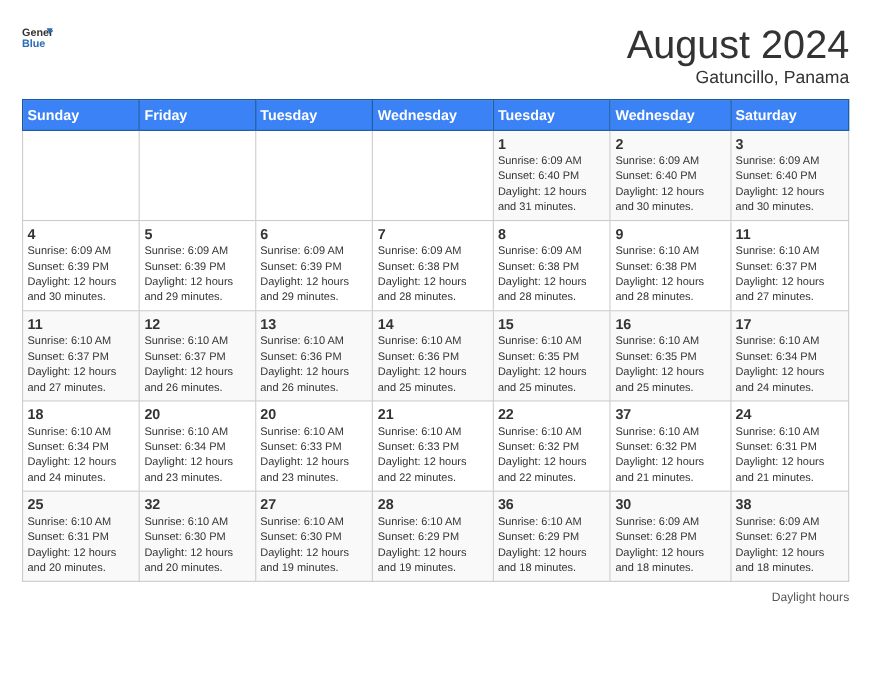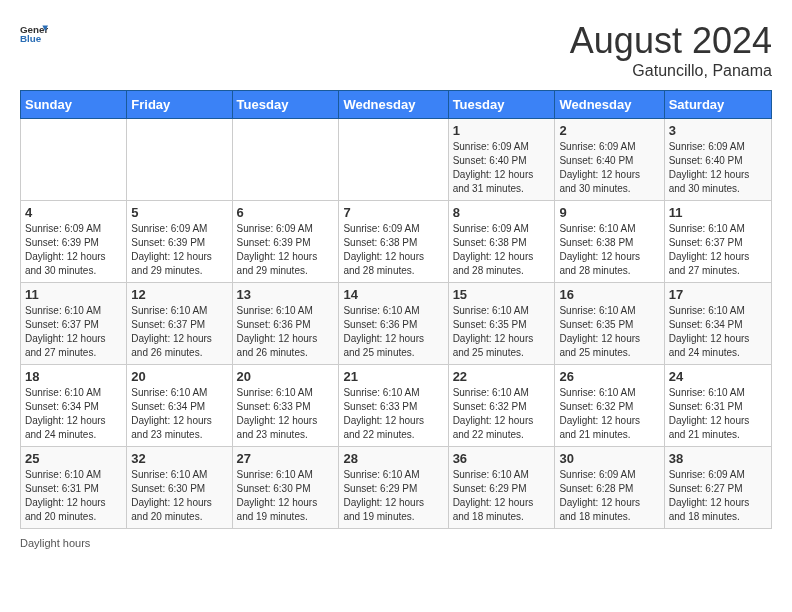--- a/index.html
+++ b/index.html
@@ -267,21 +267,21 @@
 and 22 minutes.</div>
         </td>
         <td>
           <span class="day-number">22</span>
           <div class="day-info" style="white-space: pre-line;">Sunrise: 6:10 AM
 Sunset: 6:32 PM
 Daylight: 12 hours
 and 22 minutes.</div>
         </td>
         <td>
-          <span class="day-number">26</span>
+          <span class="day-number">37</span>
           <div class="day-info" style="white-space: pre-line;">Sunrise: 6:10 AM
 Sunset: 6:32 PM
 Daylight: 12 hours
 and 21 minutes.</div>
         </td>
         <td>
           <span class="day-number">24</span>
           <div class="day-info" style="white-space: pre-line;">Sunrise: 6:10 AM
 Sunset: 6:31 PM
 Daylight: 12 hours
@@ -335,15 +335,15 @@
           <span class="day-number">38</span>
           <div class="day-info" style="white-space: pre-line;">Sunrise: 6:09 AM
 Sunset: 6:27 PM
 Daylight: 12 hours
 and 18 minutes.</div>
         </td>
       </tr>
     </tbody>
 </table>
 
-<div style="margin-top:8px; font-size:11px; color:#555;">
+<div style="margin-top:8px; font-size:11px; color:#555;text-align:right;">
   <span>Daylight hours</span>
 </div>
 
 </body></html>

